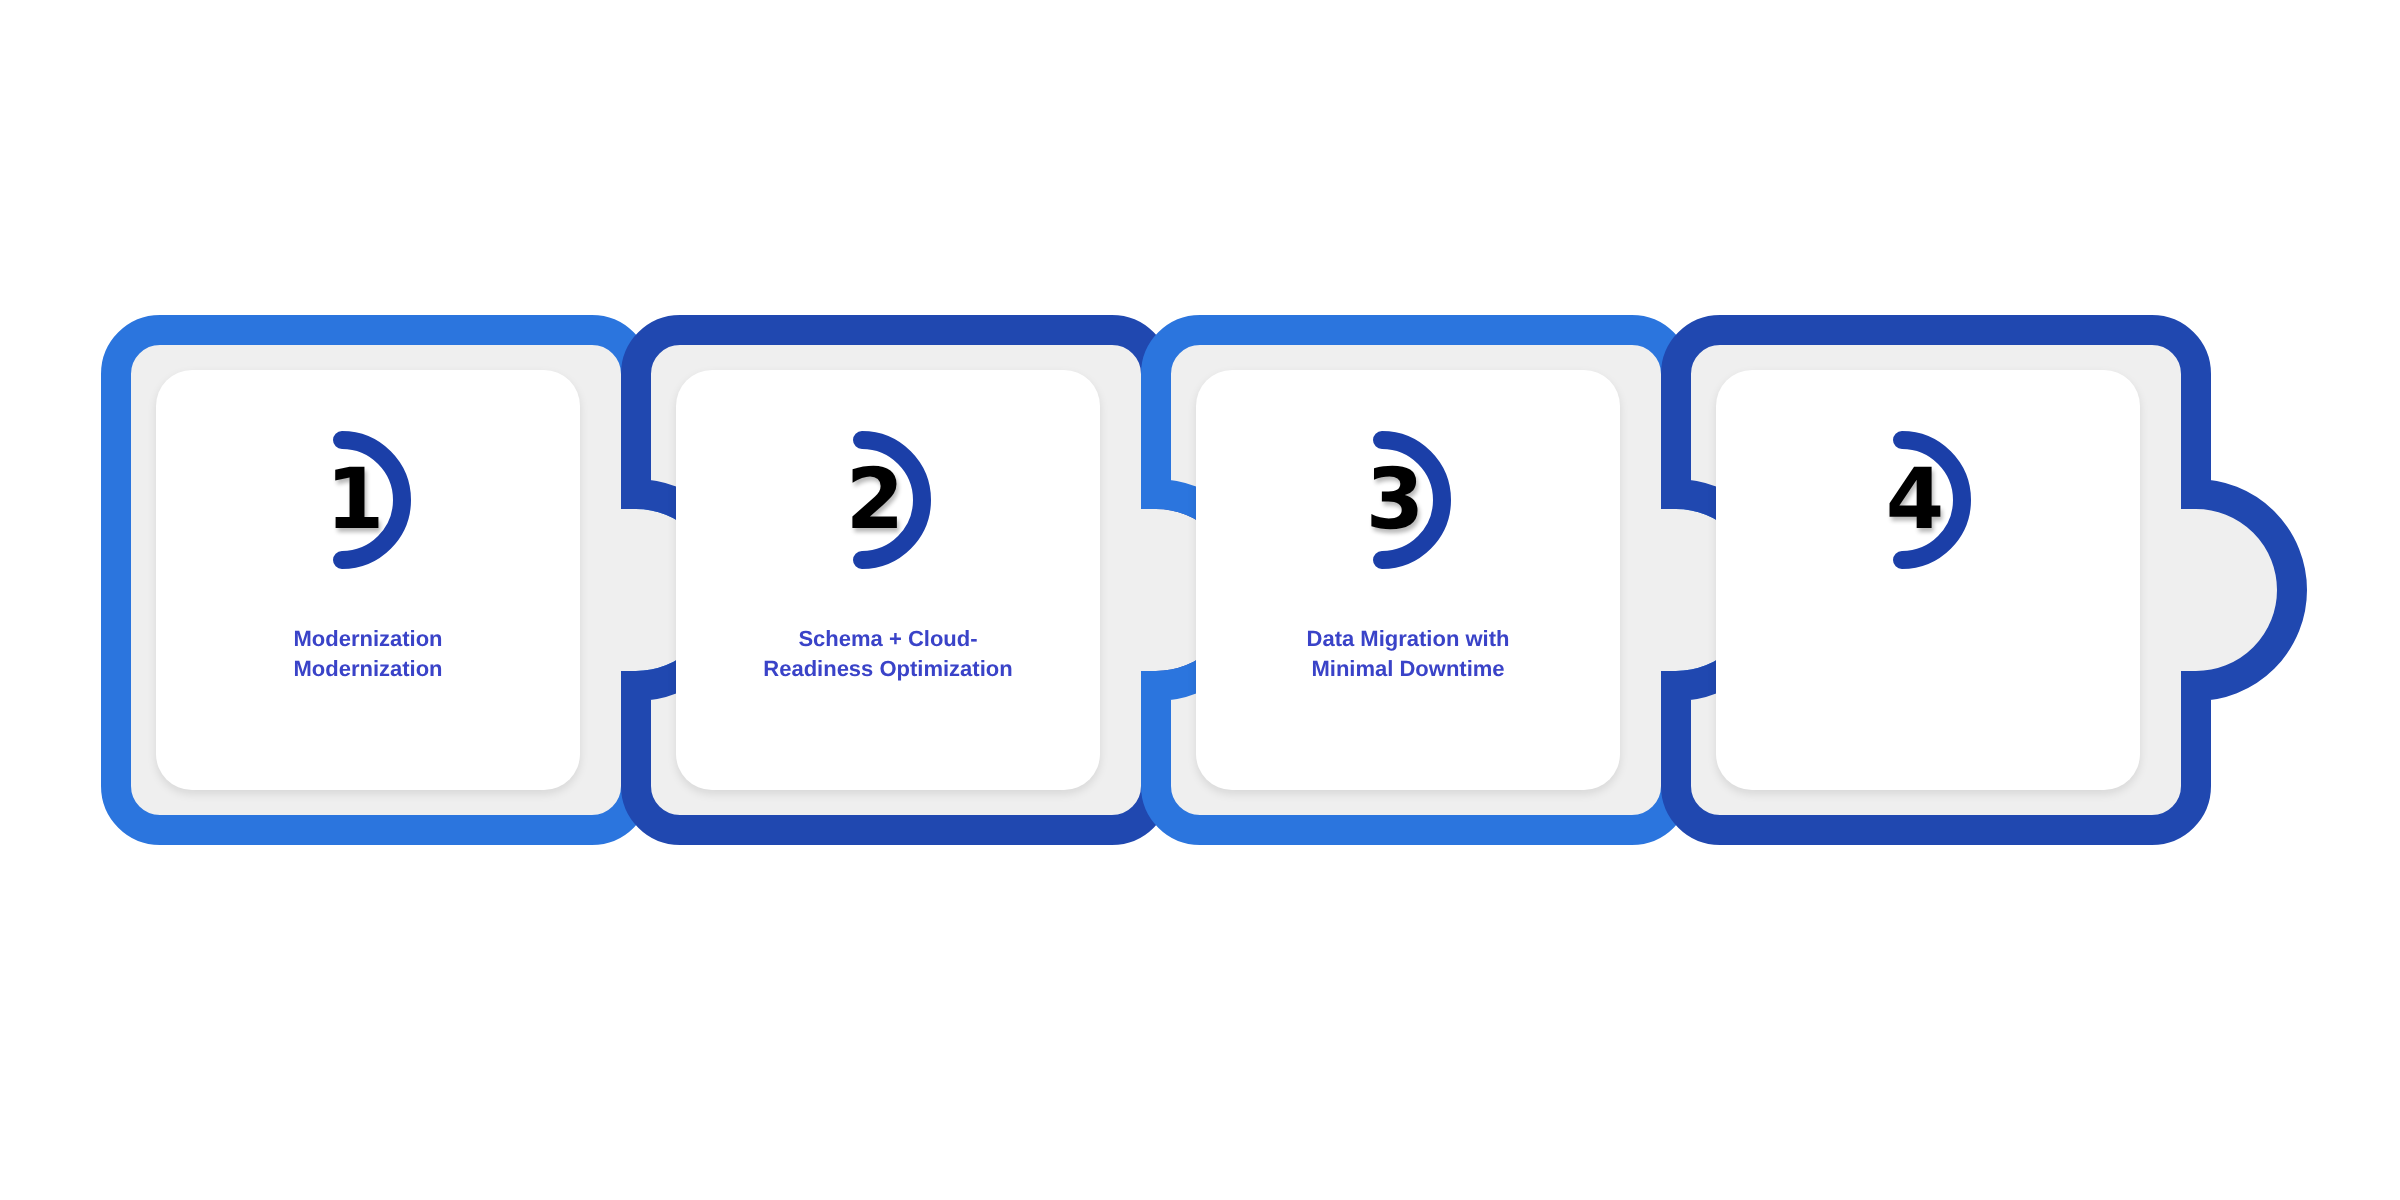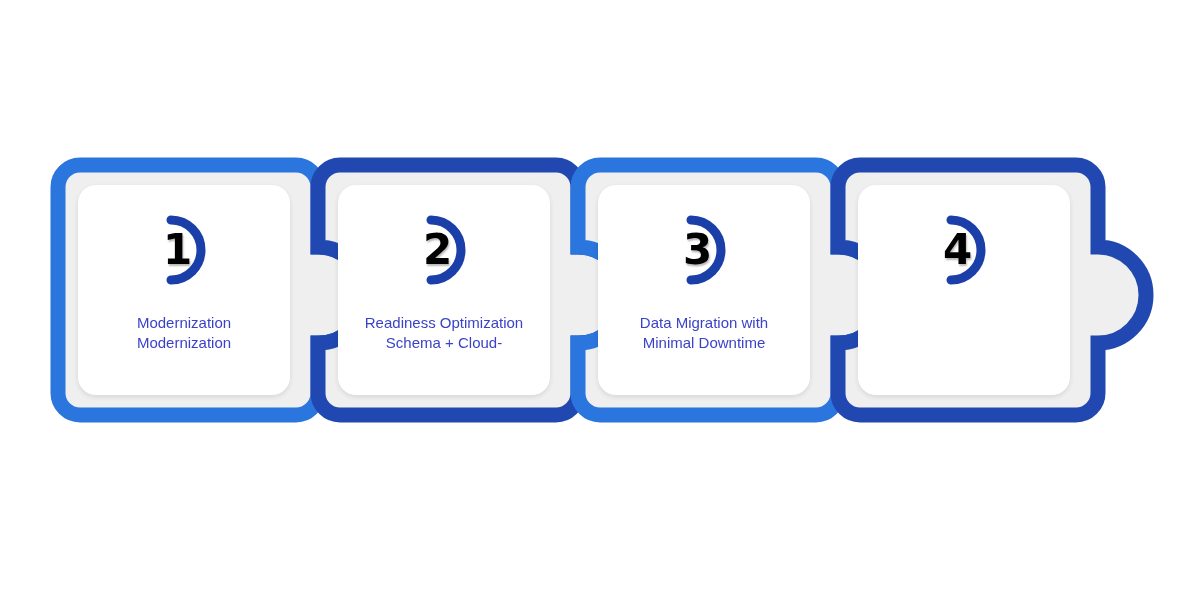--- a/index.html
+++ b/index.html
@@ -95,22 +95,22 @@
     text-shadow: 1px 2px 2px rgba(0,0,0,0.28);
     letter-spacing: -1px;
   }
 
   
   .caption {
     margin-top: 26px;
     width: 196px;
     text-align: center;
     font-family: "Liberation Sans", sans-serif;
-    font-weight: normal;
-    font-size: 15px;
+    font-weight: bold;
+    font-size: 11px;
     line-height: 1.33;
     color: #3A43C8;
     letter-spacing: 0px;
   }
 
   
   #piece-1 { left: 58px; }
   #piece-2 { left: 318px; }
   #piece-3 { left: 578px; }
   #piece-4 { left: 838px; }
@@ -193,22 +193,22 @@
                  Z" fill="none" stroke="#2048B0" stroke-width="15"></path>
       </svg>
       <div class="card">
         <div class="badge">
           <svg viewBox="0 0 74 74">
             <path d="M 24 7 A 30 30 0 1 1 24 67" fill="none" stroke="#1B3FA8" stroke-width="9" stroke-linecap="round"></path>
           </svg>
           <div class="badge-num">2</div>
         </div>
         <div class="caption">
+          <div>Schema + Cloud-</div>
           <div>Readiness Optimization</div>
-          <div>Schema + Cloud-</div>
         </div>
       </div>
     </div>
 
     <div class="piece" id="piece-3">
       <svg class="piece-svg" viewBox="0 0 360 266">
         <path d="M 8 30
                  a 22 22 0 0 1 22 -22
                  L 246 8
                  a 22 22 0 0 1 22 22

